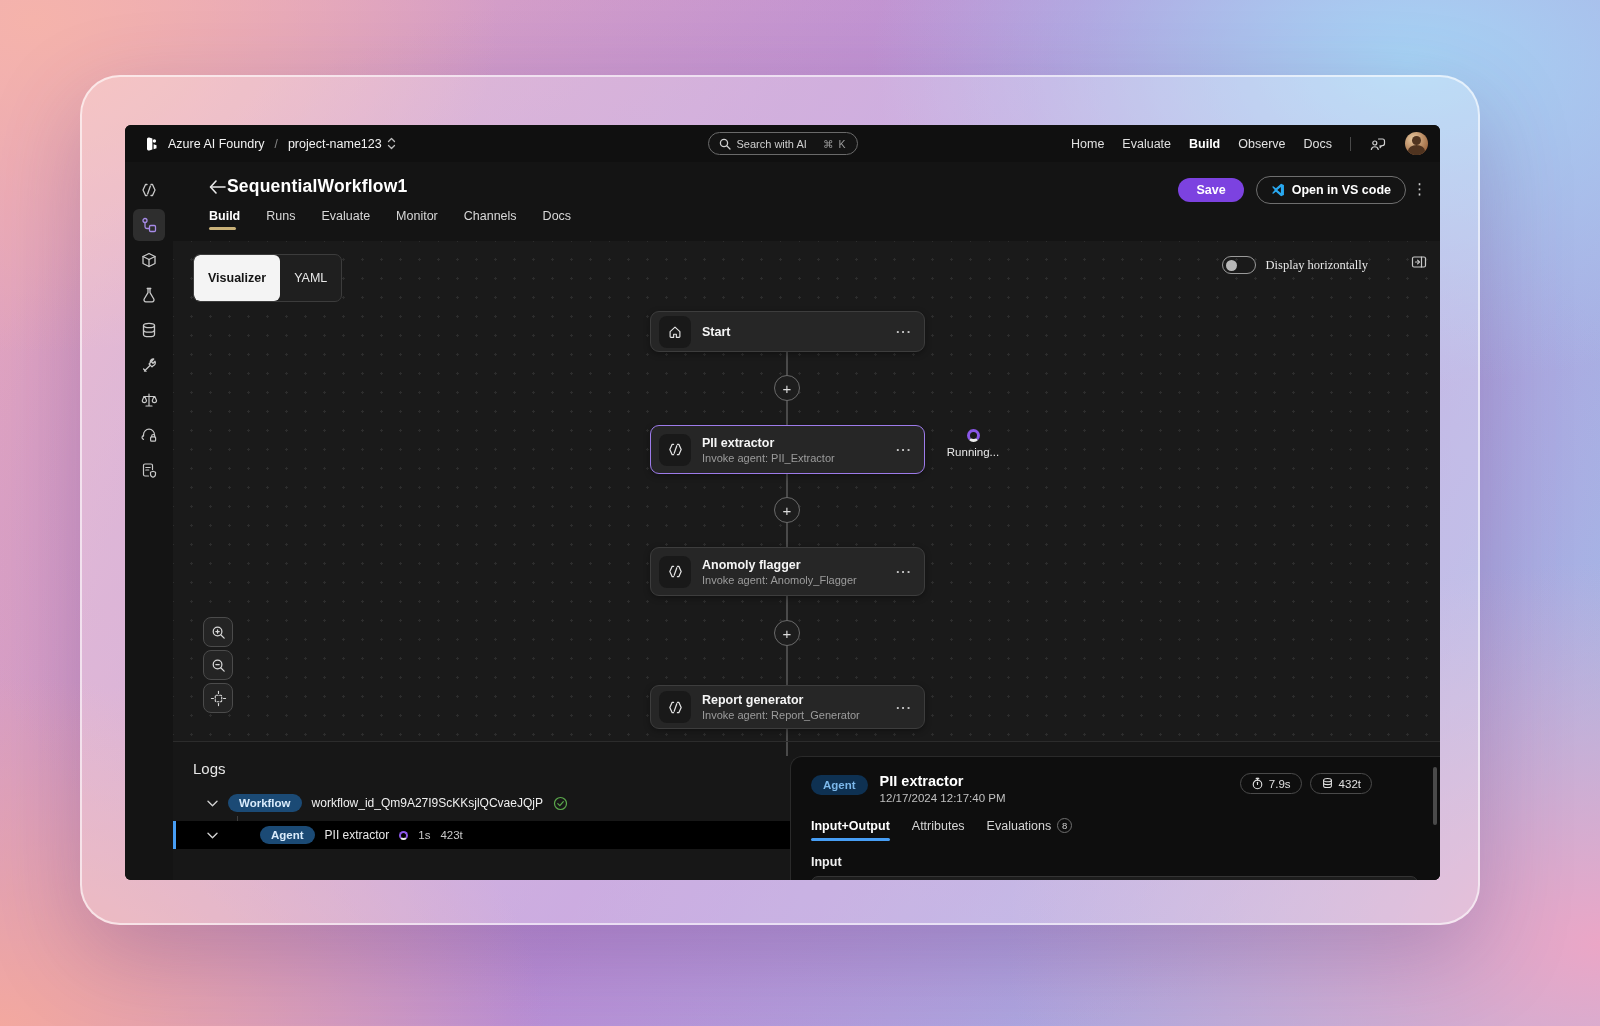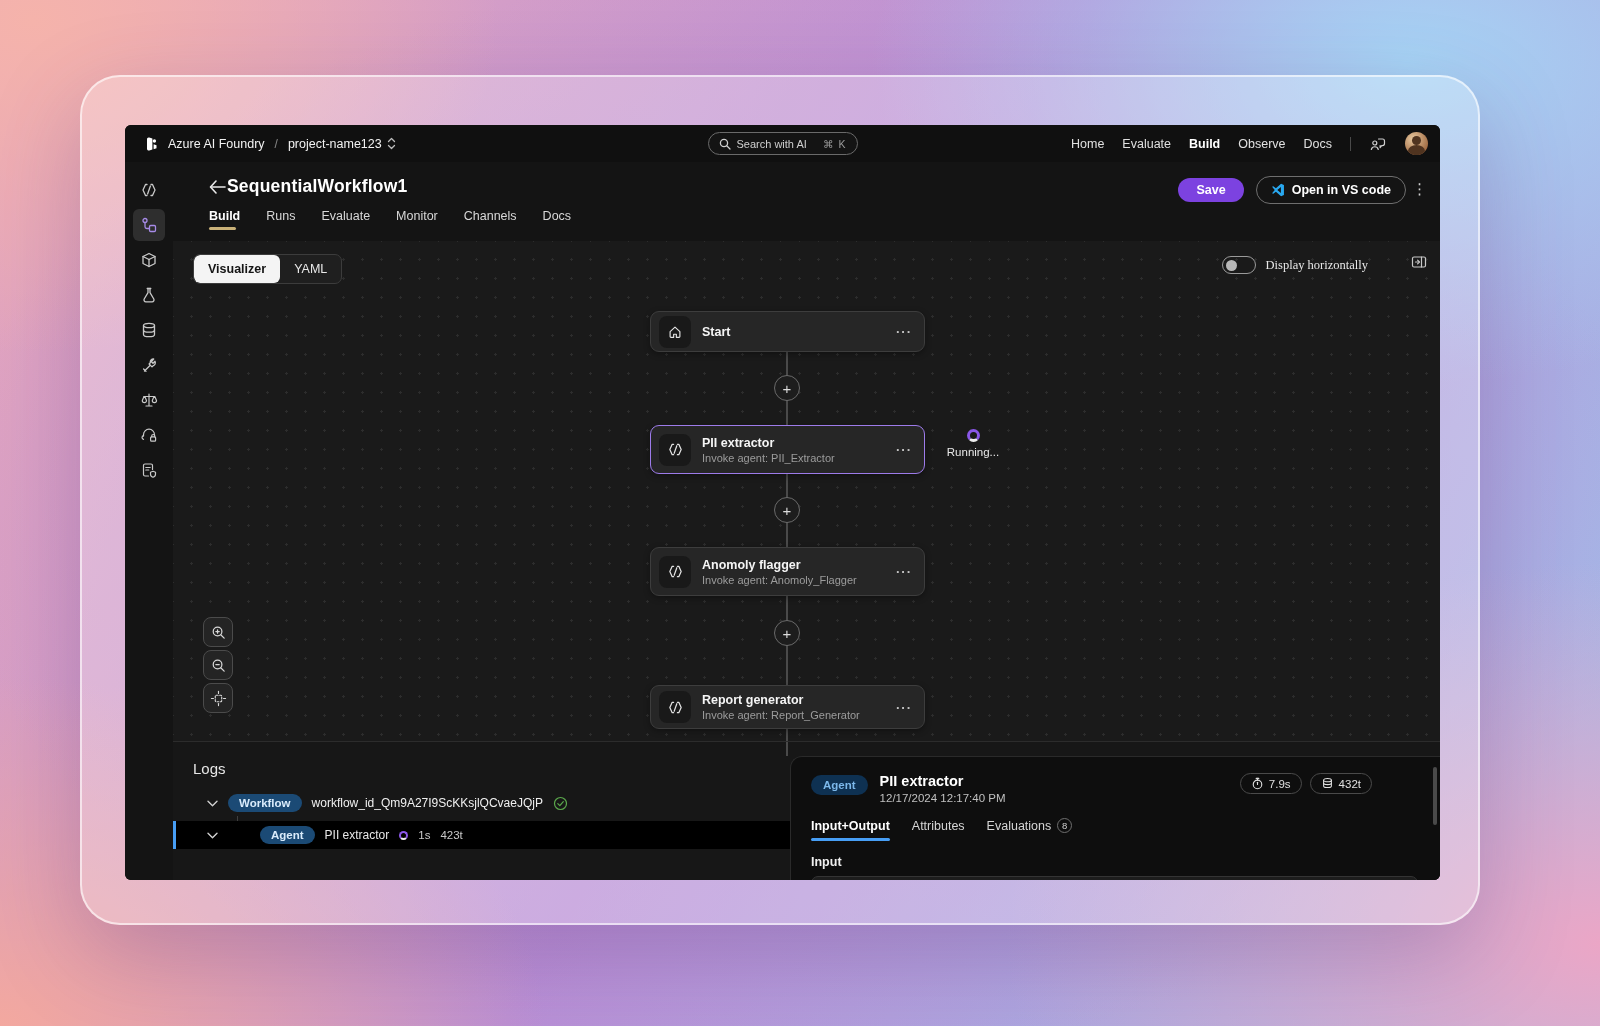--- a/index.html
+++ b/index.html
@@ -63,21 +63,21 @@
   .btn-save { background:#7c42e0; color:#fff; font-size:12.5px; font-weight:700; border:none; border-radius:15px; padding:5px 18px; cursor:pointer; }
   .btn-vscode { background:transparent; color:#fff; font-size:12.5px; font-weight:700; border:1px solid #6f6f6f; border-radius:15px; padding:6px 14px; display:flex; align-items:center; gap:7px; cursor:pointer; }
   .kebab { position:absolute; right:12px; top:18px; color:#cfcfcf; font-size:15px; letter-spacing:1px; cursor:pointer; }
   
   .canvas {
     position:absolute; left:0; top:79px; right:0; bottom:139px; background:#1a1a1a;
     background-image:radial-gradient(#2d2d2d 1px, transparent 1.3px);
     background-size:19px 19px; background-position:9px 9px; overflow:hidden;
   }
   .seg-control { position:absolute; left:20px; top:13px; display:flex; background:#1f1f1f; border:1px solid #3c3c3c; border-radius:7px; overflow:hidden; }
-  .seg { font-size:12.5px; padding:7px 14px; color:#e8e8e8; cursor:pointer; }
+  .seg { font-size:12.5px; padding:16px 14px; color:#e8e8e8; cursor:pointer; }
   .seg.active { background:#f4f4f4; color:#141414; font-weight:700; border-radius:6px; }
   .horiz-wrap { position:absolute; right:72px; top:15px; display:flex; align-items:center; gap:10px;font-family:Liberation Serif, serif; }
   .toggle { width:34px; height:18px; border:1px solid #9a9a9a; border-radius:10px; position:relative; cursor:pointer; }
   .toggle .knob { position:absolute; left:3px; top:2.5px; width:11px; height:11px; border-radius:50%; background:#b8b8b8; }
   .horiz-label { font-size:12.5px; color:#e8e8e8; }
   .panel-open-btn { position:absolute; right:12px; top:12px; color:#c8c8c8; cursor:pointer; }
   .flow-line { position:absolute; left:613px; width:1.5px; background:#4a4a4a; }
   .node {
     position:absolute; left:477px; width:275px; background:#262626;
     border:1px solid #3d3d3d; border-radius:9px; display:flex; align-items:center;

